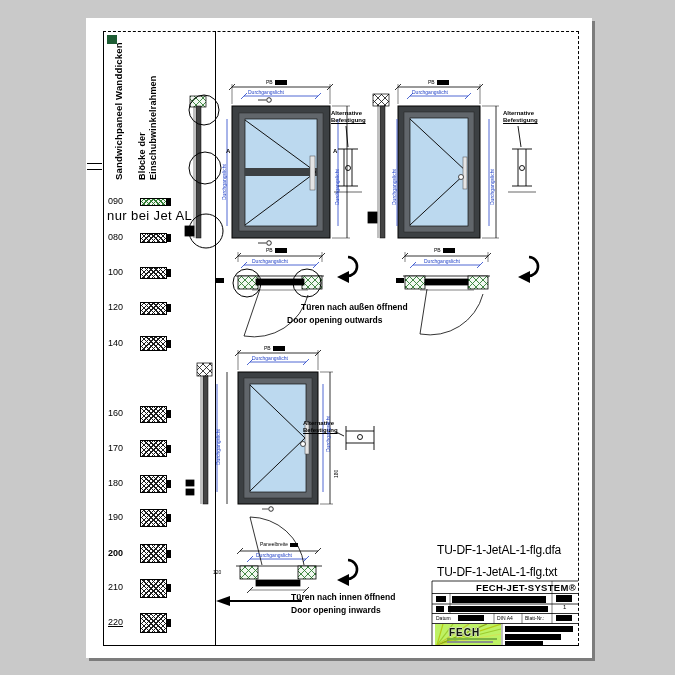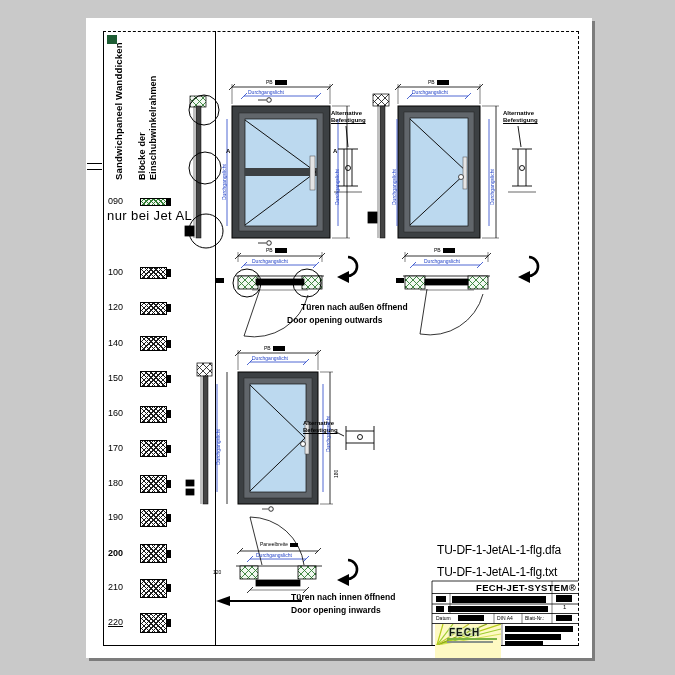--- a/index.html
+++ b/index.html
@@ -35,21 +35,21 @@
   .bar.sm{width:8px;height:4px}
   .alt{font-size:6px;font-weight:bold;line-height:7px;white-space:nowrap}
   .alt .u{text-decoration:underline}
   .cap{font-size:8.5px;font-weight:bold;white-space:nowrap}
   .amark{font-size:6px;font-weight:bold}
   .files{font-size:12px;letter-spacing:-0.2px;white-space:nowrap}
   
   .tb-sys{font-size:9.5px;font-weight:bold;letter-spacing:.3px;text-align:right;white-space:nowrap}
   .tb-small{font-size:5px;white-space:nowrap}
   .tb-one{font-size:6px}
-  .logo{left:435px;top:624px;width:66px;height:34px;background:#fef9c3;overflow:hidden}
+  .logo{left:435px;top:624px;width:66px;height:21px;background:#bef264;overflow:hidden}
   .logo-txt{position:absolute;left:14px;top:3px;font-size:10px;font-weight:bold;letter-spacing:1px;
     color:#101510;text-shadow:-1px 0 #cfe0b0,1px 0 #cfe0b0,0 -1px #cfe0b0,0 1px #cfe0b0}
   .logo-under{position:absolute;left:12px;top:14px;width:50px;height:2px;background:#7cb342}
   .logo-micro{position:absolute;left:12px;top:17px;width:46px;height:2px;background:#8a938a}
   svg{position:absolute;left:0;top:0;pointer-events:none}
 </style>
 </head>
 <body>
 
 <div class="canvas">
@@ -62,35 +62,35 @@
 
   <div class="vt sb-head" style="left:113px;top:180px">Sandwichpaneel Wanddicken</div>
   <div class="vt sb-head" style="left:137px;top:180px;font-size:9px">Blöcke der</div>
   <div class="vt sb-head" style="left:148px;top:180px;font-size:9px">Einschubwinkelrahmen</div>
   <div class="abs sb-note" style="left:107px;top:208px">nur bei Jet AL</div>
   <div class="abs sb-items">
       <div class="sb-row" style="top: 0px;">
         <span class="sb-num" style="top: 2px;">090</span>
         <div class="sb-block green" style="height: 8px;"></div>
       </div>
+      <div class="sb-row" style="top: 34.6px;">
+        <span class="sb-num" style="top: 3px;">080</span>
+        <div class="sb-block" style="height: 10px;"></div>
+      </div>
       <div class="sb-row" style="top: 69.2px;">
         <span class="sb-num" style="top: 4px;">100</span>
         <div class="sb-block" style="height: 12px;"></div>
       </div>
       <div class="sb-row" style="top: 103.8px;">
         <span class="sb-num" style="top: 4.5px;">120</span>
         <div class="sb-block" style="height: 13px;"></div>
       </div>
       <div class="sb-row" style="top: 138.4px;">
         <span class="sb-num" style="top: 5.5px;">140</span>
         <div class="sb-block" style="height: 15px;"></div>
-      </div>
-      <div class="sb-row" style="top: 173px;">
-        <span class="sb-num" style="top: 6px;">150</span>
-        <div class="sb-block" style="height: 16px;"></div>
       </div>
       <div class="sb-row" style="top: 207.6px;">
         <span class="sb-num" style="top: 6.5px;">160</span>
         <div class="sb-block" style="height: 17px;"></div>
       </div>
       <div class="sb-row" style="top: 242.2px;">
         <span class="sb-num" style="top: 6.5px;">170</span>
         <div class="sb-block" style="height: 17px;"></div>
       </div>
       <div class="sb-row" style="top: 276.8px;">

